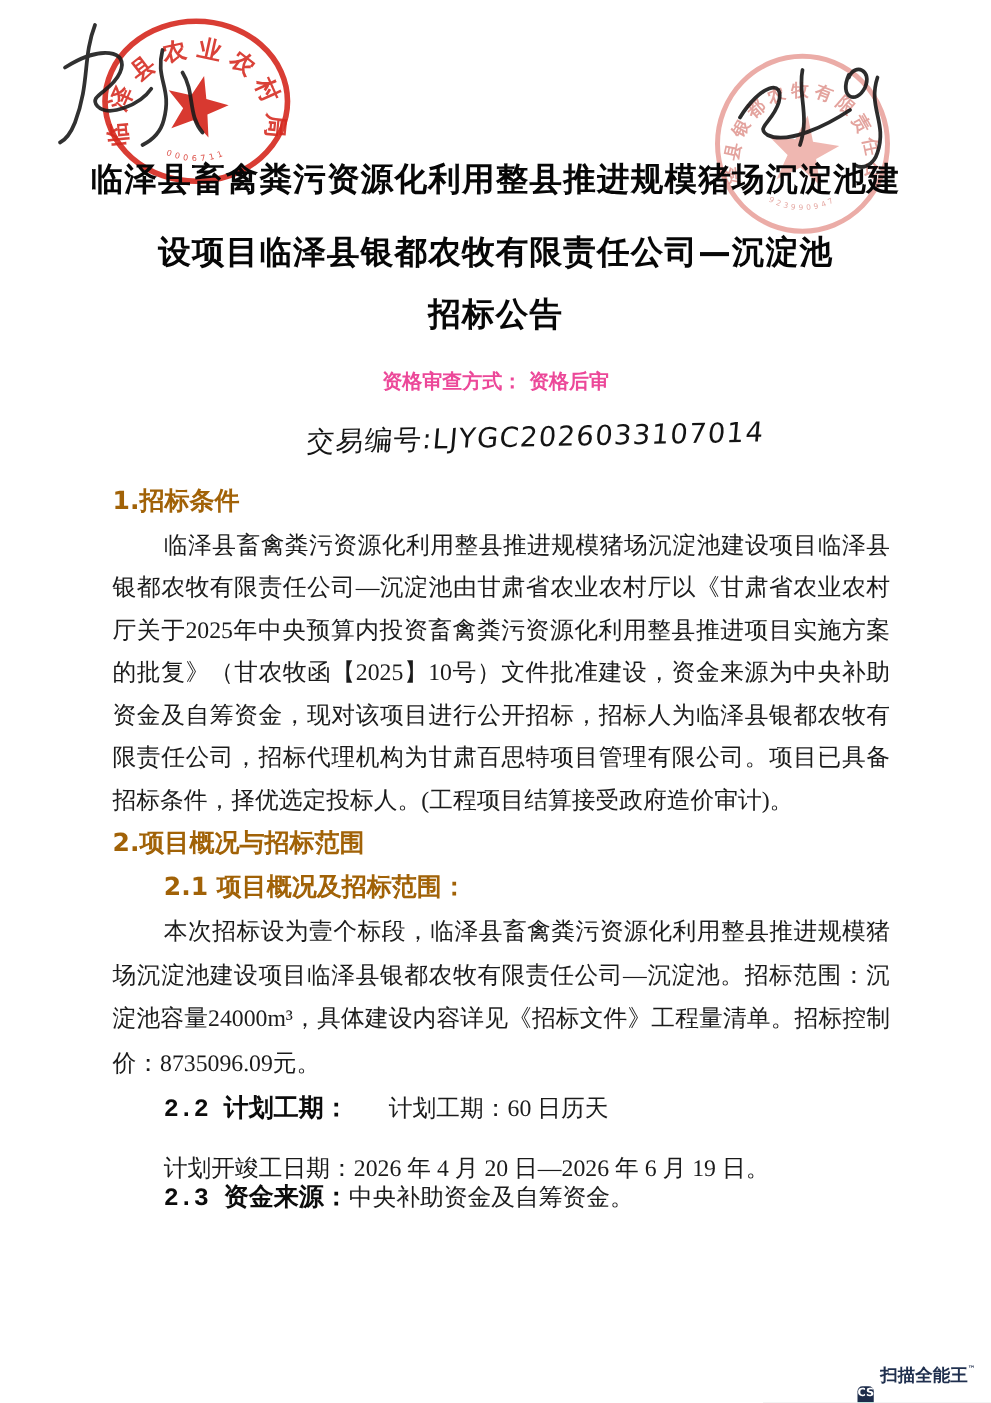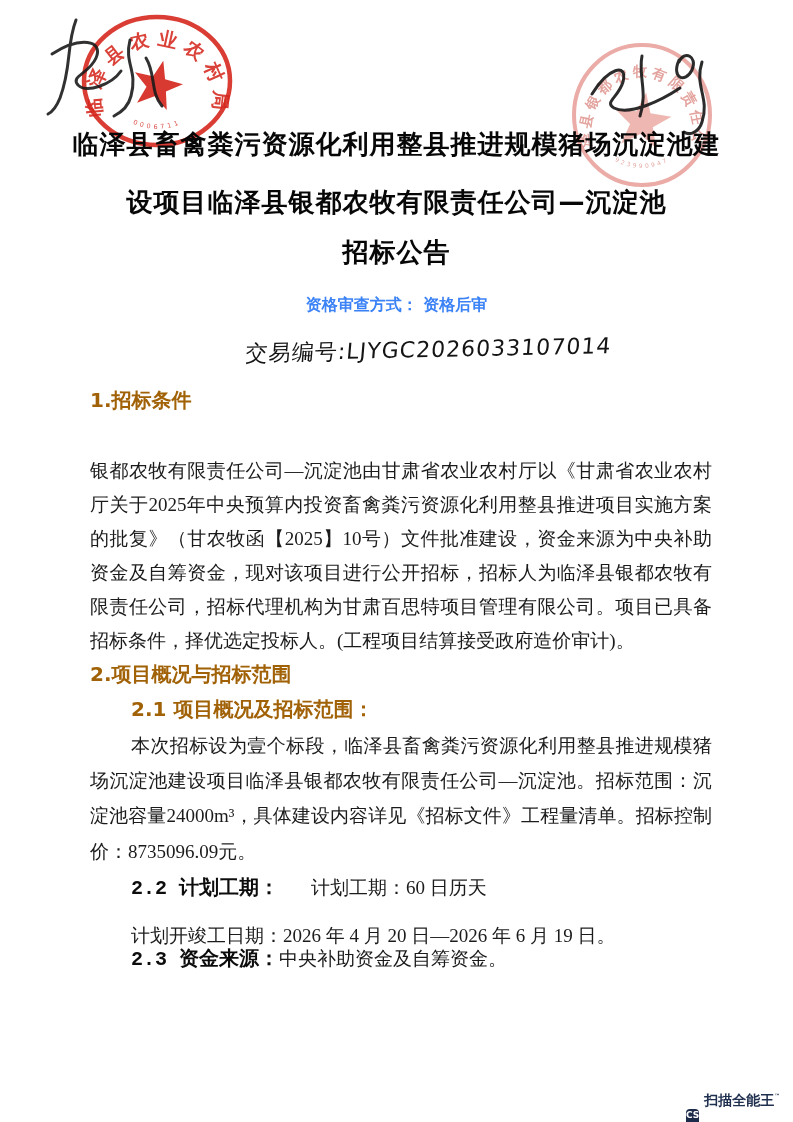--- a/index.html
+++ b/index.html
@@ -3,21 +3,21 @@
 <meta charset="utf-8">
 <style>
   html,body{margin:0;padding:0;background:#e9e9e9;}
   .page{position:relative;width:793px;height:1122px;background:#ffffff;overflow:hidden;
         font-family:"Liberation Serif",serif;color:#1d1d1d;margin:0 auto;}
   .abs{position:absolute;}
   
   .title{left:0;width:100%;text-align:center;font-family:"DejaVu Sans",sans-serif;
          font-weight:bold;font-size:26px;line-height:32px;color:#070707;letter-spacing:1px;}
   .qual{left:0;width:100%;text-align:center;font-family:"DejaVu Sans",sans-serif;
-        font-weight:bold;font-size:16px;color:#3b82f6;}
+        font-weight:bold;font-size:16px;color:#ec4899;}
   .hand{font-family:"DejaVu Sans",sans-serif;font-size:22px;color:#141414;
         transform:skewX(-6deg) rotate(-1.2deg);letter-spacing:1px;white-space:nowrap;}
   
   .bl{left:90px;width:622px;font-size:19px;line-height:27px;color:#1b1b1b;}
   .j{text-align:justify;text-align-last:justify;}
   .ind{padding-left:41px;box-sizing:border-box;}
   .hd{font-family:"DejaVu Sans",sans-serif;font-weight:bold;font-size:20px;color:#a16207;}
   .hd-inline{font-family:Liberation Mono, monospace;font-weight:bold;font-size:20px;color:#0c0c0c;}
   .gap2{margin-left:32px;}
   
@@ -87,20 +87,21 @@
   <div class="abs title" style="top:236px;">招标公告</div>
   <div class="abs title" style="top:186px;">设项目临泽县银都农牧有限责任公司—沉淀池</div>
 
   <div class="abs qual" style="top:295px;">资格审查方式： 资格后审</div>
 
   <div class="abs hand" style="left:246px;top:335px;">
     <span>交易编号:</span><span>LJYGC2026033107014</span>
   </div>
 
   <div class="abs bl hd" style="top:387px;">1.招标条件</div>
+  <div class="abs bl j ind" style="top:423px;">临泽县畜禽粪污资源化利用整县推进规模猪场沉淀池建设项目临泽县</div>
   <div class="abs bl j" style="top:457px;">银都农牧有限责任公司—沉淀池由甘肃省农业农村厅以《甘肃省农业农村</div>
   <div class="abs bl j" style="top:491px;">厅关于2025年中央预算内投资畜禽粪污资源化利用整县推进项目实施方案</div>
   <div class="abs bl j" style="top:525px;">的批复》（甘农牧函【2025】10号）文件批准建设，资金来源为中央补助</div>
   <div class="abs bl j" style="top:559px;">资金及自筹资金，现对该项目进行公开招标，招标人为临泽县银都农牧有</div>
   <div class="abs bl j" style="top:593px;">限责任公司，招标代理机构为甘肃百思特项目管理有限公司。项目已具备</div>
   <div class="abs bl" style="top:627px;">招标条件，择优选定投标人。(工程项目结算接受政府造价审计)。</div>
 
   <div class="abs bl hd" style="top:661px;">2.项目概况与招标范围</div>
   <div class="abs bl hd ind" style="top:696px;">2.1 项目概况及招标范围：</div>
   <div class="abs bl j ind" style="top:732px;">本次招标设为壹个标段，临泽县畜禽粪污资源化利用整县推进规模猪</div>

